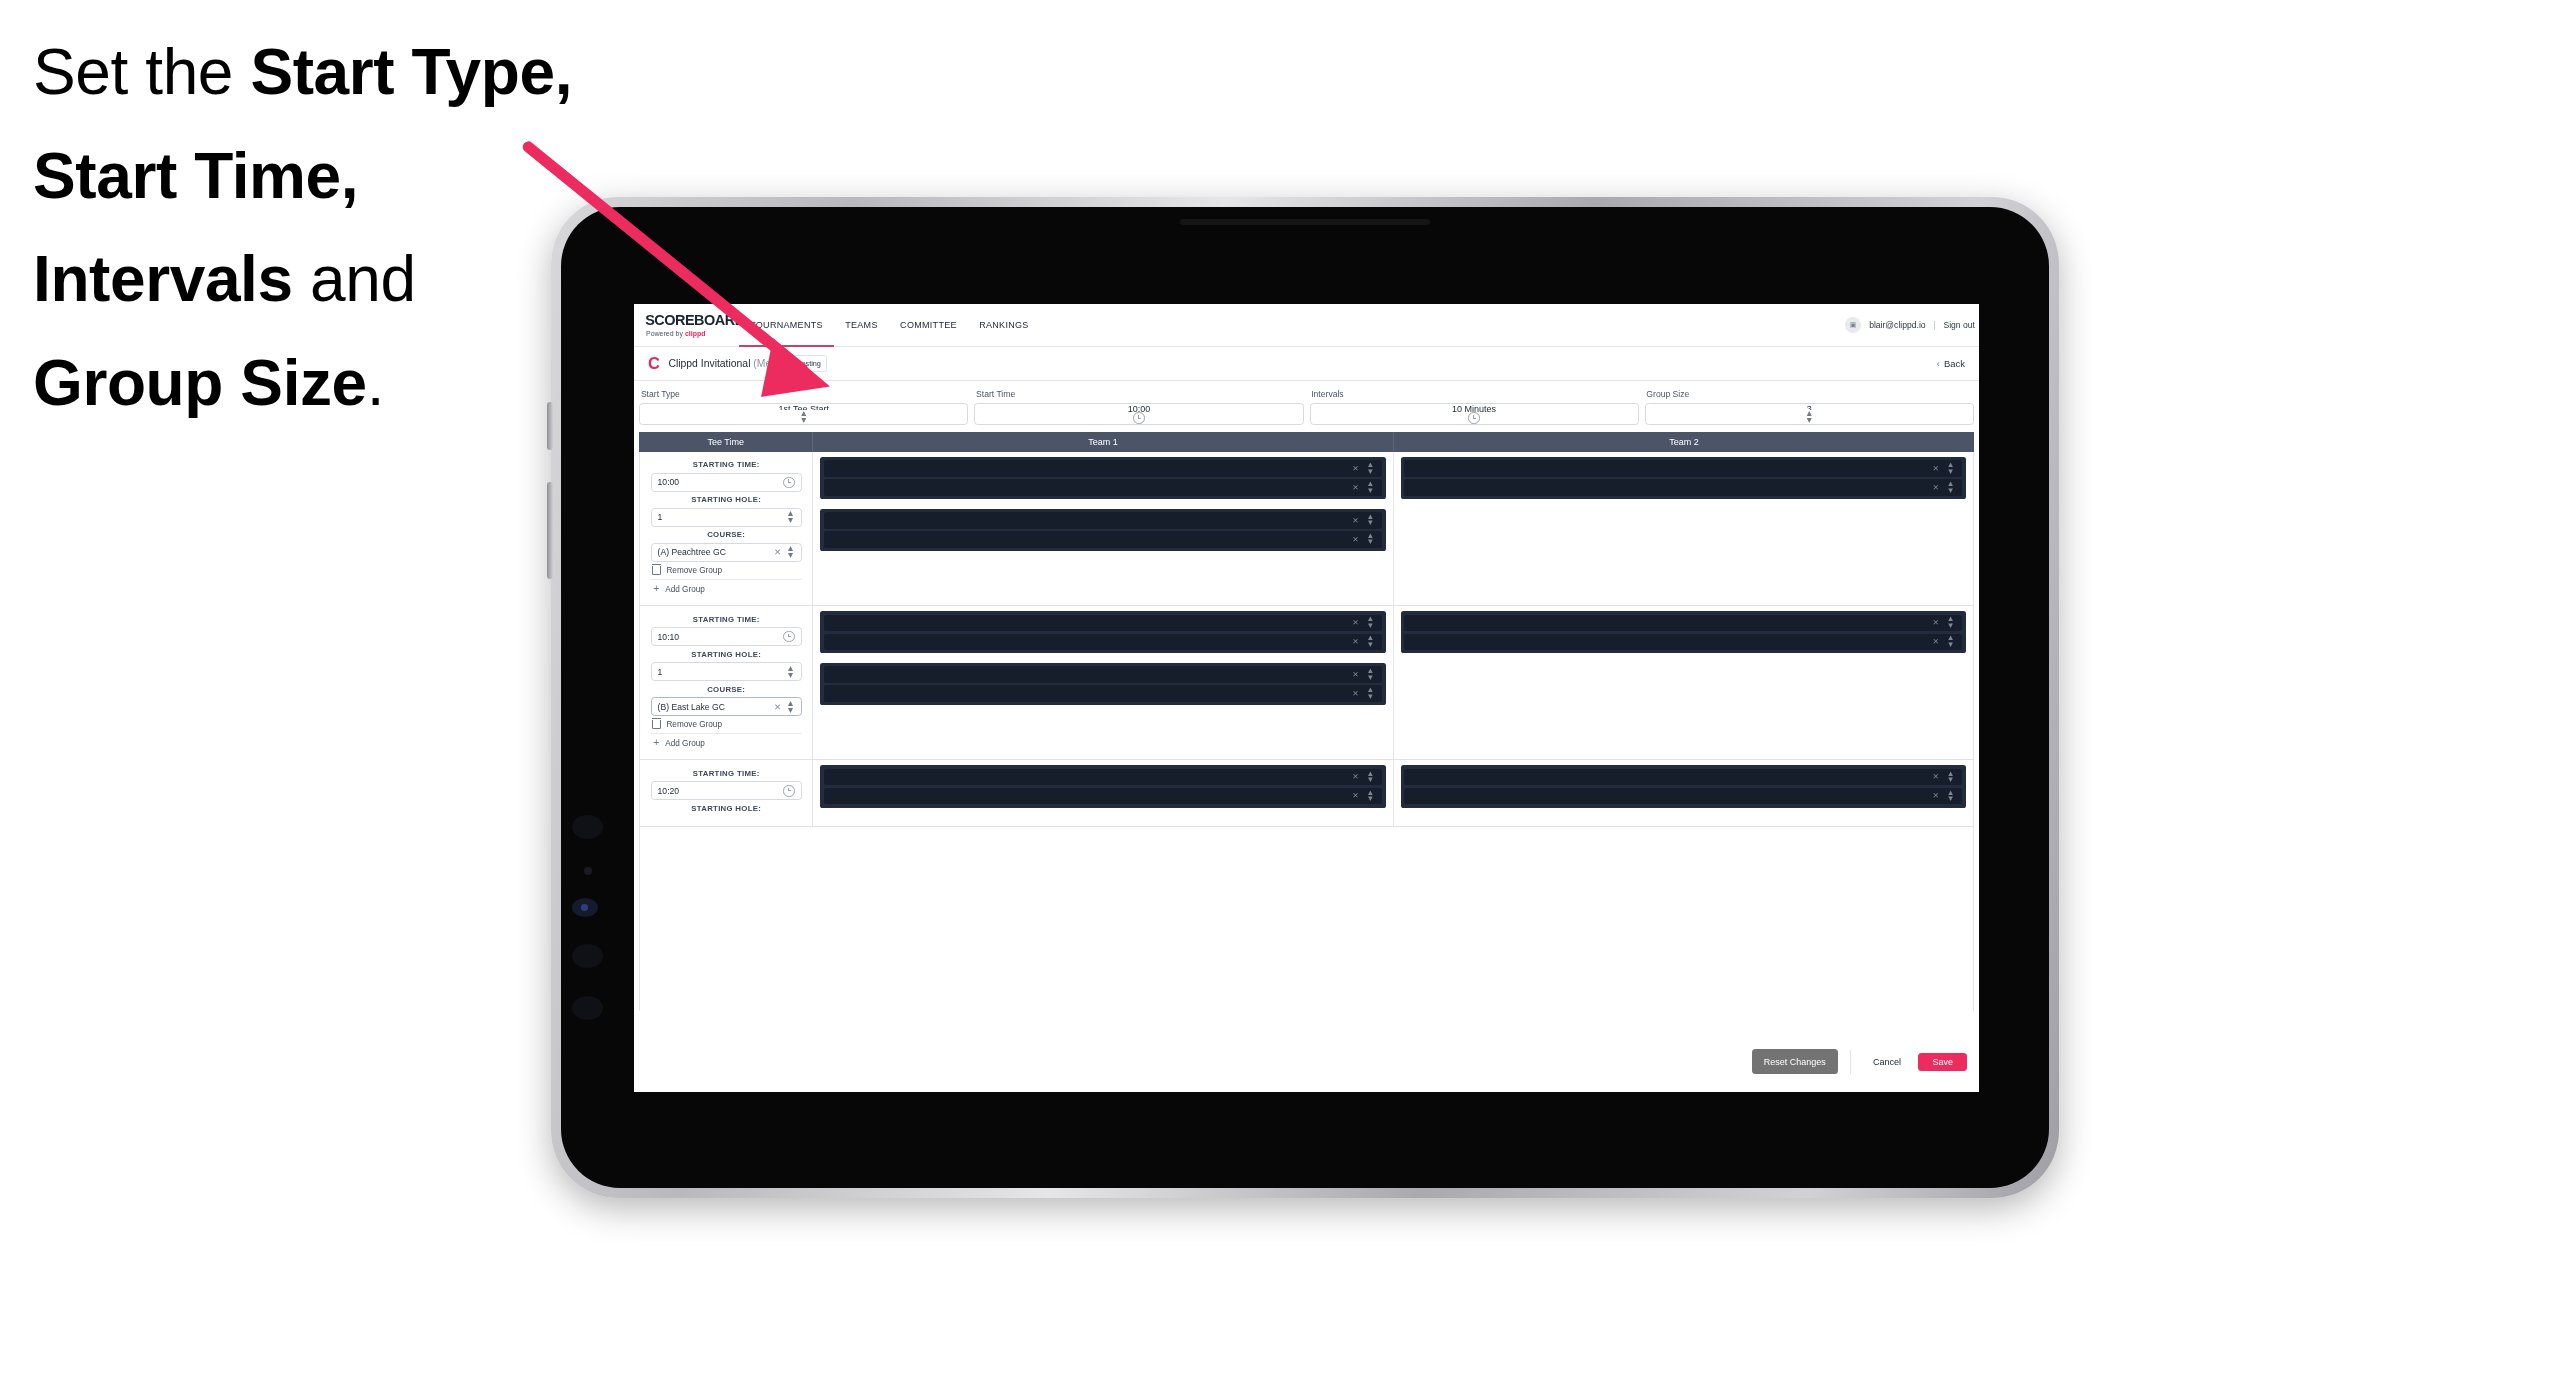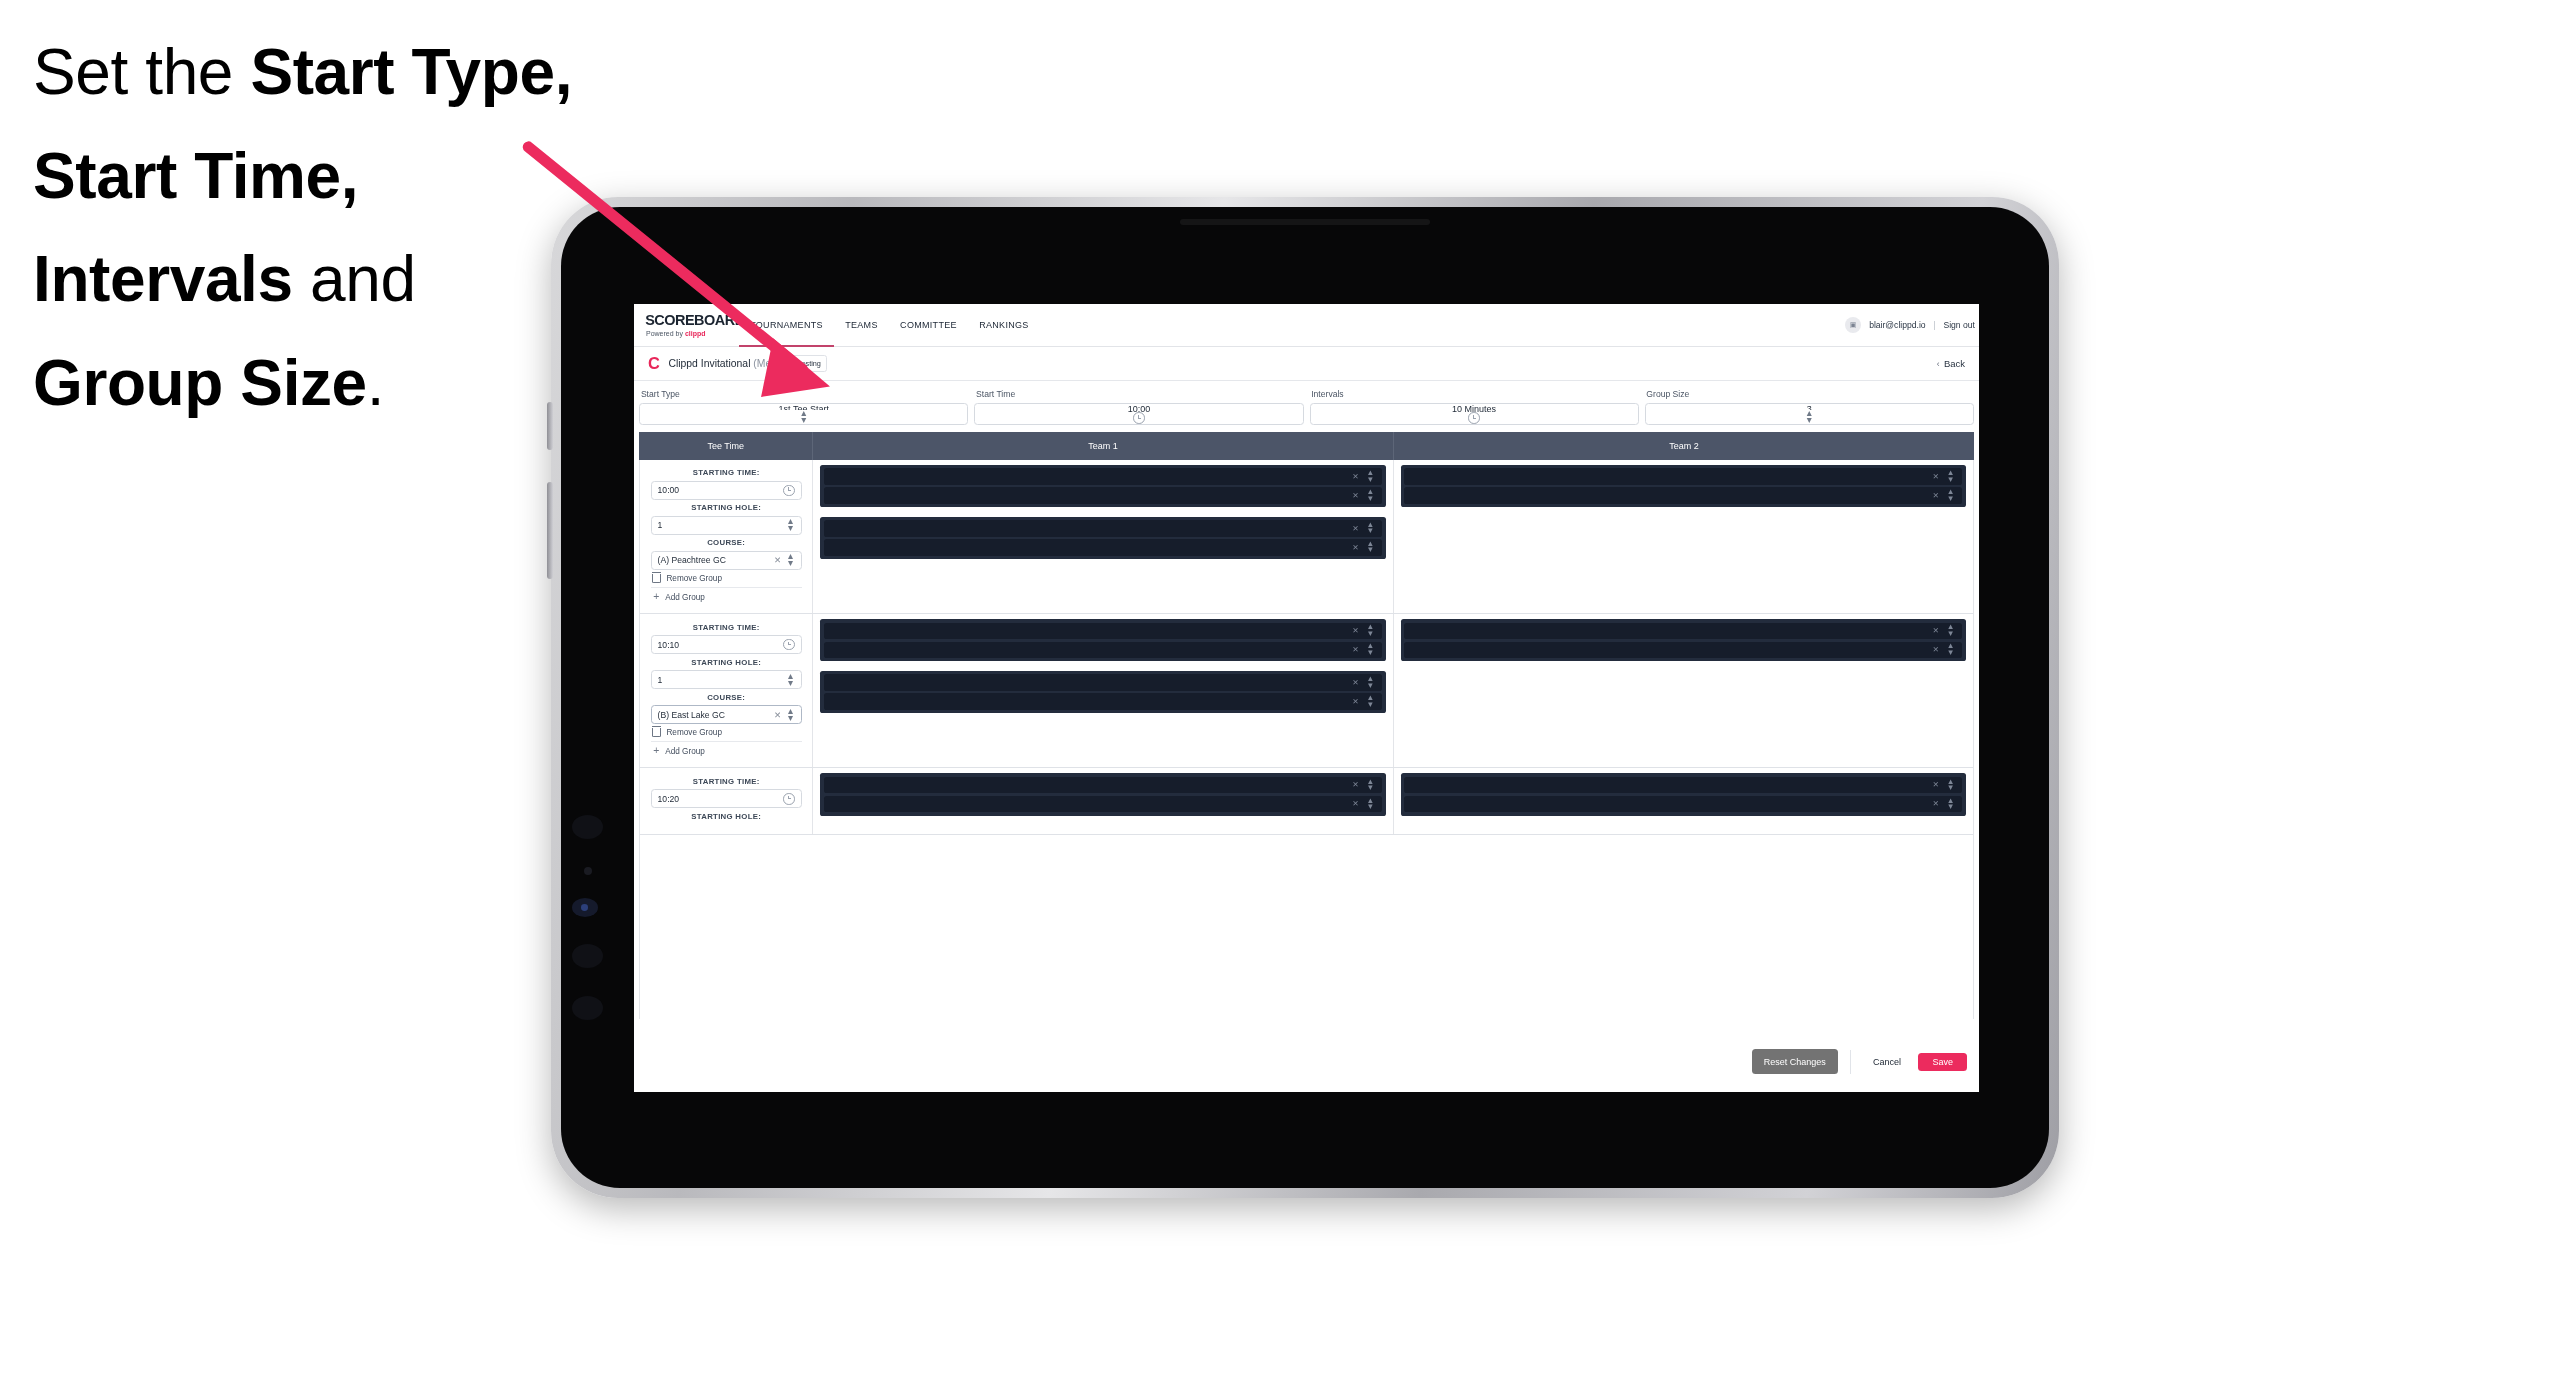--- a/index.html
+++ b/index.html
@@ -268,21 +268,21 @@
   .icon-clock::after {
     content:""; position:absolute; left:4px; top:4.4px;
     width:2.6px; height:0.9px; background:#9aa2ae;
   }
 
   
   .grid-head {
     display: flex;
     background: #4c5568;
     color: #ffffff;
-    height: 28px;
+    height: 20px;
     align-items: stretch;
     font-size: 9px;
     margin: 0 5.2px;
   }
   .gh-cell {
     display: flex; align-items: center; justify-content: center;
   }
   .gh-tee { width: 173px; border-right: 0.9px solid #5d6678; }
   .gh-t1 { flex: 1; border-right: 0.9px solid #5d6678; }
   .gh-t2 { flex: 1; }

